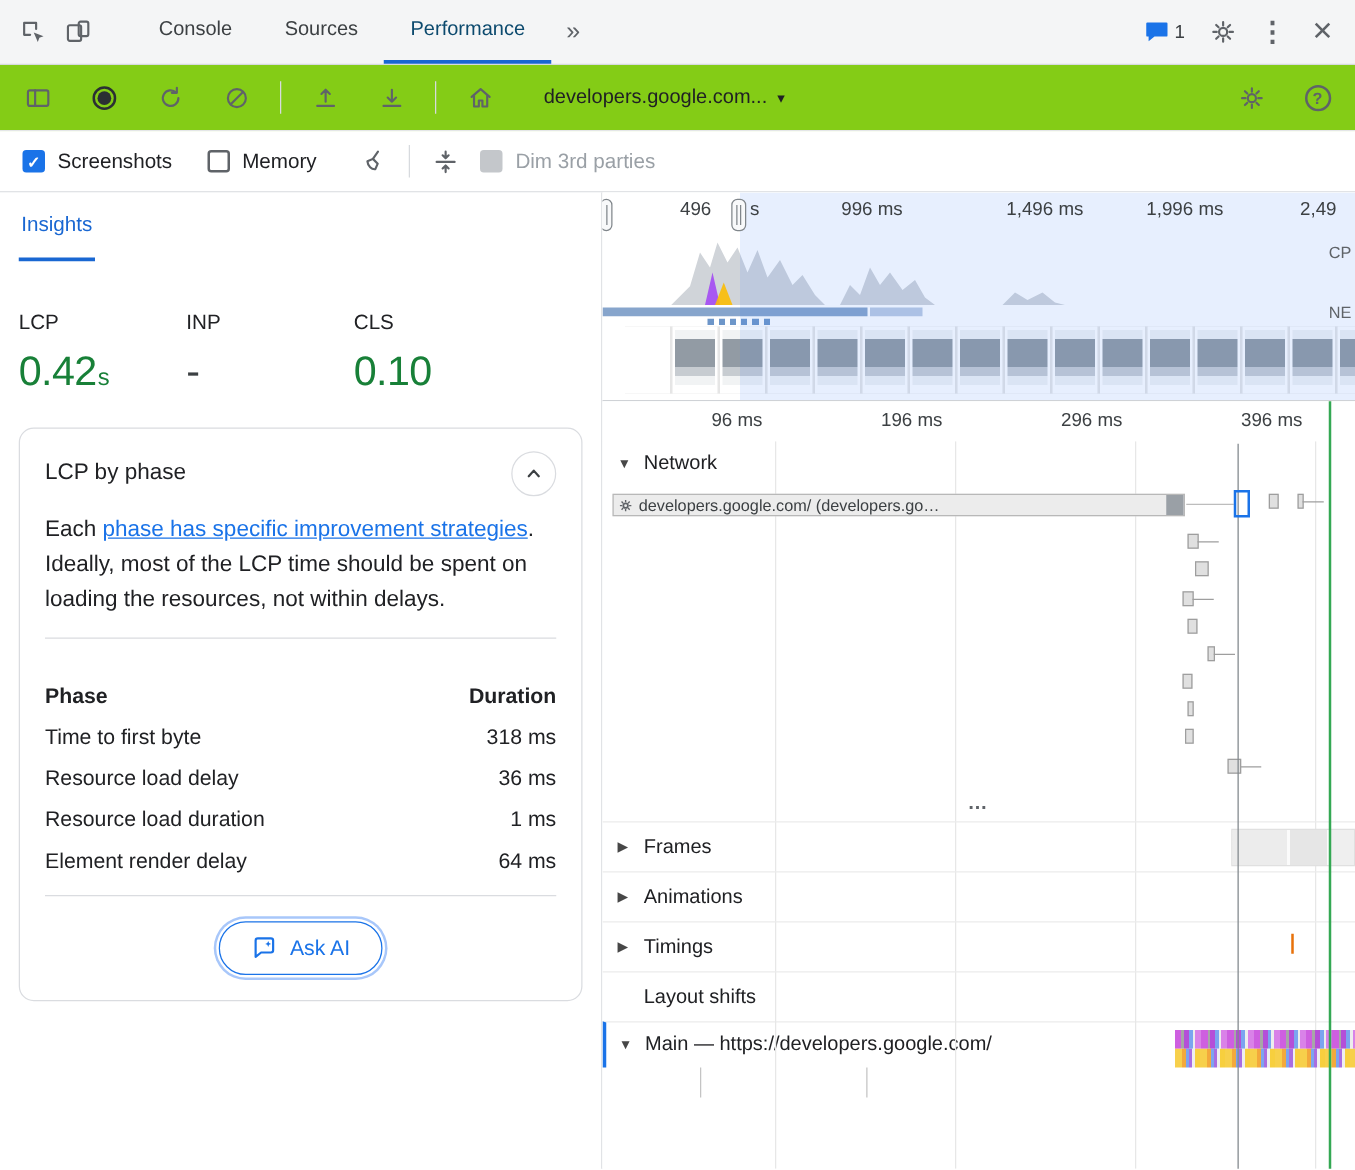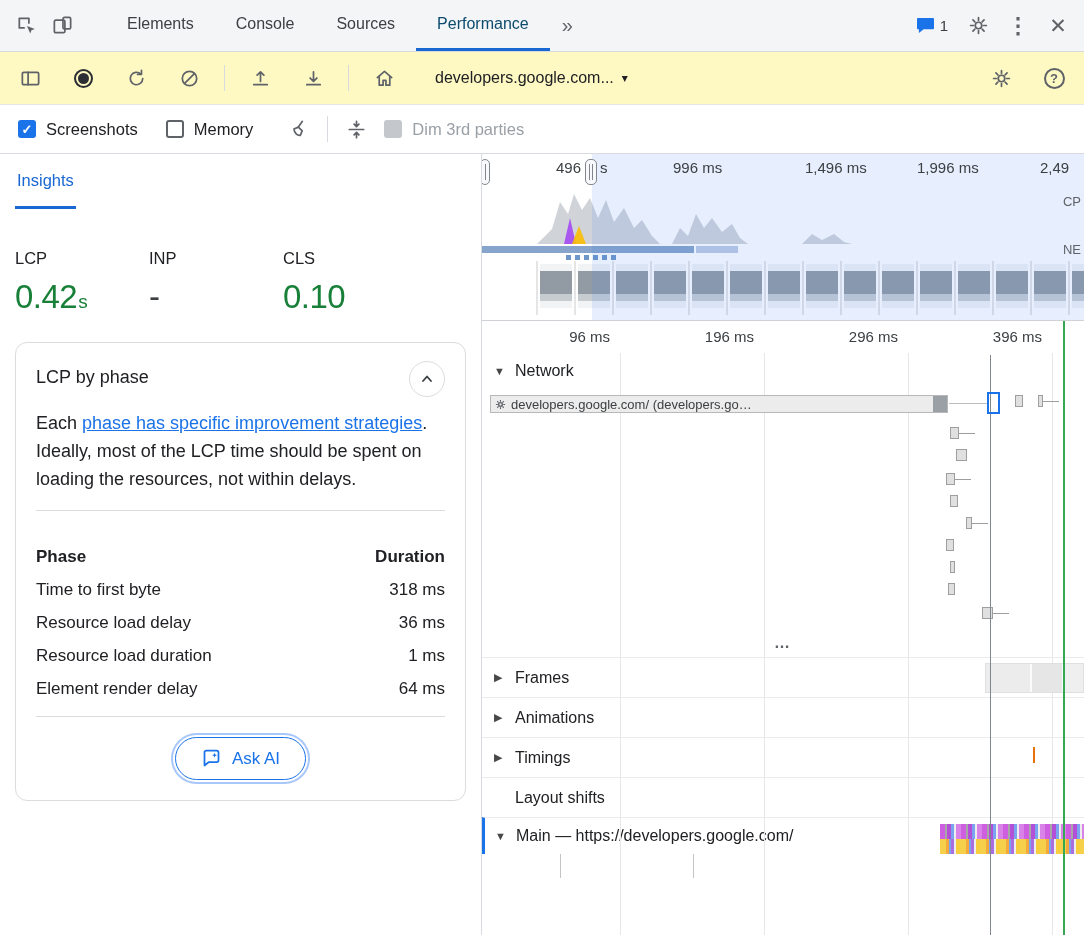--- a/index.html
+++ b/index.html
@@ -15,21 +15,21 @@
   .tab { padding:0 21px; display:flex; align-items:center; height:100%; font-size:16px; color:#3c4043; cursor:pointer; border-bottom:3px solid transparent; }
   .tab.active { color:#0c4a6e; font-weight:400; border-bottom-color:#1967d2; }
   .more-tabs { font-size:20px; color:#5f6368; padding:0 12px; cursor:pointer; }
   .tabbar-right { margin-left:auto; display:flex; align-items:center; gap:4px; }
   .issues { display:flex; align-items:center; gap:5px; padding:0 8px; cursor:pointer; }
   .issues .cnt { font-size:15px; color:#3c4043; }
   .glyph { font-size:21px; color:#5f6368; }
   .kebab { font-size:22px; font-weight:700; }
 
   
-  .toolbar2 { height:53px; background:#fef9c3; border-bottom:1px solid #e4e6e8; display:flex; align-items:center; padding:0 12px; gap:17px; }
+  .toolbar2 { height:53px; background:#84cc16; border-bottom:1px solid #e4e6e8; display:flex; align-items:center; padding:0 12px; gap:17px; }
   .vdiv { width:1px; height:26px; background:#d7dade; flex:none; }
   .record { width:19px; height:19px; border-radius:50%; border:2.5px solid #2b2f33; position:relative; cursor:pointer; }
   .record::after { content:""; position:absolute; inset:2px; border-radius:50%; background:#2b2f33; }
   .url-select { display:flex; align-items:center; gap:8px; margin-left:16px; font-size:16px; color:#202124; cursor:pointer; max-width:330px; }
   .url-select .dd { font-size:12px; color:#202124; }
   .spacer { flex:1; }
   .help-circle { width:21px; height:21px; border-radius:50%; border:2px solid #5f6368; color:#5f6368; font-size:13px; font-weight:700; display:flex; align-items:center; justify-content:center; }
 
   
   .toolbar3 { height:49px; background:#fff; border-bottom:1px solid #d7dade; display:flex; align-items:center; padding:0 18px; gap:10px; }
@@ -132,21 +132,20 @@
           <path d="M12.5 12.5l8.2 3.1-3.5 1.3-1.3 3.5z" fill="#5f6368"></path>
         </svg>
     </span>
     <span class="icon-btn">
       <svg width="23" height="23" viewBox="0 0 24 24">
           <rect class="st" x="3.5" y="6.5" width="11" height="13" rx="1.5"></rect>
           <rect class="st" x="12.5" y="3.5" width="8" height="12" rx="1.5" fill="#f4f5f6"></rect>
         </svg>
     </span>
     <div class="tabs">
-      <div class="tab">Elements</div>
       <div class="tab">Console</div>
       <div class="tab">Sources</div>
       <div class="tab active">Performance</div>
     </div>
     <span class="more-tabs">»</span>
     <div class="tabbar-right">
       <span class="issues">
         <svg width="19" height="17" viewBox="0 0 20 18">
             <path d="M2 1h16a1 1 0 0 1 1 1v10a1 1 0 0 1-1 1H8l-5 4v-4H2a1 1 0 0 1-1-1V2a1 1 0 0 1 1-1z" fill="#1a73e8"></path>
           </svg>
@@ -368,21 +367,21 @@
               <div class="timg"></div>
             </div>
           <div class="thumb">
               <div class="timg"></div>
             </div>
           <div class="thumb">
               <div class="timg"></div>
             </div>
         </div>
         <div class="ov-tint"></div>
-        <div class="ov-label" style="left:74px">496</div>
+        <div class="ov-label" style="left:62px">496</div>
         <div class="ov-label" style="left:118px">s</div>
         <div class="ov-label" style="left:191px">996 ms</div>
         <div class="ov-label" style="left:323px">1,496 ms</div>
         <div class="ov-label" style="left:435px">1,996 ms</div>
         <div class="ov-label" style="left:558px">2,49</div>
         <div class="ov-side-label" style="top:40px">CP</div>
         <div class="ov-side-label" style="top:88px">NE</div>
         <div class="handle left" style="left:-2px"></div>
         <div class="handle right" style="left:103px"></div>
       </div>

